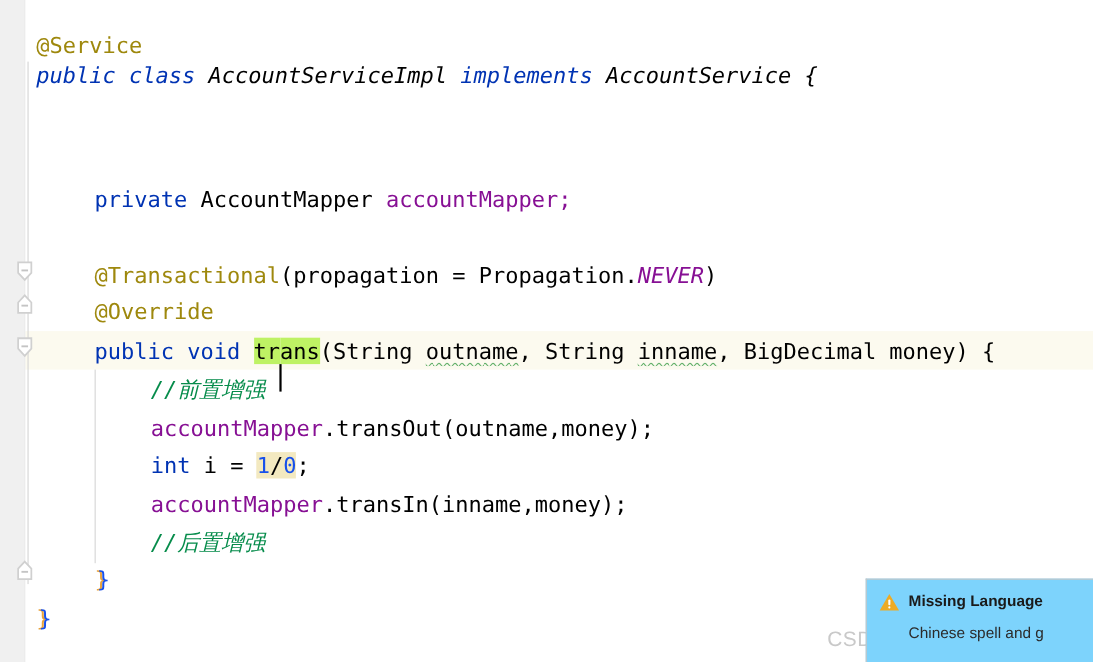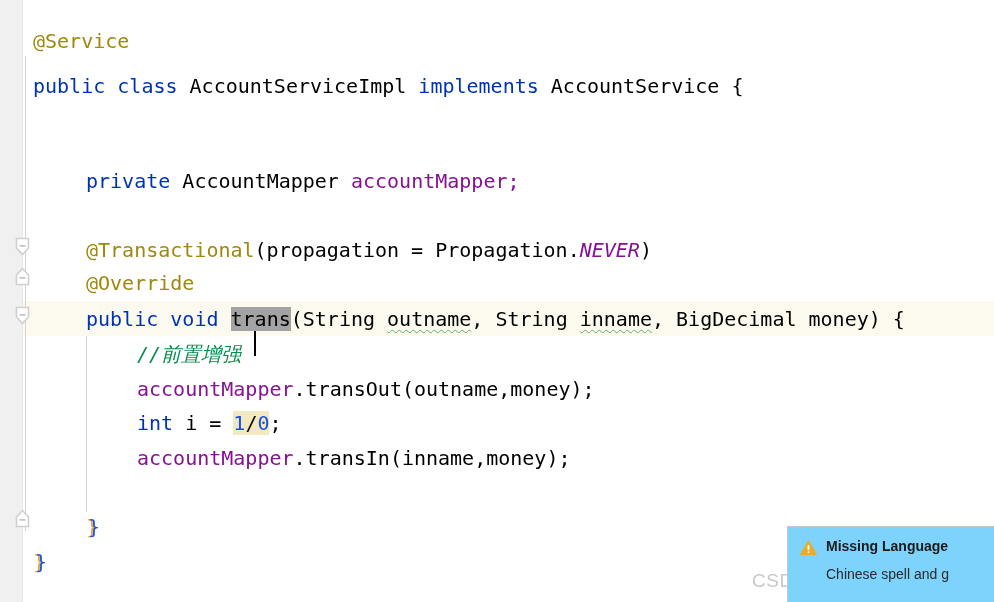--- a/index.html
+++ b/index.html
@@ -95,21 +95,21 @@
   
   .kw       { color: #0033b3; }          
   .anno     { color: #9e880d; }          
   .type     { color: #000000; }
   .field    { color: #871094; }          
   .ident    { color: #000000; }
   .constant { color: #871094; font-style: italic; }  
   .num      { color: #1750eb; }
   .comment  { color: #068c4b; font-style: italic; }
   .method-hl{
-    background: #a3a3a3;
+    background: #bef264;
     color: #000000;
   }
   .brace-1  { color: #000000; }
   .warn-hl  { background: #f3e9c0; }
 
   
   .squiggle-green {
     text-decoration: underline wavy #63b06a;
     text-decoration-thickness: 1px;
     text-underline-offset: 3px;
@@ -233,39 +233,40 @@
     <svg width="17" height="21" viewBox="0 0 17 21" xmlns="http://www.w3.org/2000/svg">
       <path d="M8.5 2.5 L14.5 9 V18.5 H2.5 V9 Z" fill="#ffffff" stroke="#d0d0d0" stroke-width="1.6"></path>
       <rect x="5.5" y="11" width="6" height="1.7" fill="#c4c4c4"></rect>
     </svg>
   </div>
 
   <div class="code-layer">
 
     <div class="line" style="top:24px;"><span class="anno">@Service</span></div>
 
-    <div class="line" style="top:69px;"><span class="kw">public</span><span> </span><span class="kw">class</span><span> </span><span class="type">AccountServiceImpl</span><span> </span><span class="kw">implements</span><span> </span><span class="type">AccountService</span><span> </span><span class="brace-1">{</span></div>
+    <div class="line" style="top:51px;font-style:italic;"><span class="kw">public</span><span> </span><span class="kw">class</span><span> </span><span class="type">AccountServiceImpl</span><span> </span><span class="kw">implements</span><span> </span><span class="type">AccountService</span><span> </span><span class="brace-1">{</span></div>
 
 
     <div class="line" style="top:164px; left:86px;"><span class="kw">private</span><span> </span><span class="type">AccountMapper</span><span> </span><span class="field">accountMapper</span><span class="field">;</span></div>
 
     <div class="line" style="top:233px; left:86px;"><span class="anno">@Transactional</span><span class="ident">(propagation = Propagation.</span><span class="constant">NEVER</span><span class="ident">)</span></div>
 
     <div class="line" style="top:266px; left:86px;"><span class="anno">@Override</span></div>
 
     <div class="line" style="top:302px; left:86px;"><span class="kw">public</span><span> </span><span class="kw">void</span><span> </span><span class="method-hl">tr</span><span class="caret"></span><span class="method-hl">ans</span><span class="ident">(String </span><span class="ident squiggle-green">outname</span><span class="ident">, String </span><span class="ident squiggle-green">inname</span><span class="ident">, BigDecimal money) {</span></div>
 
     <div class="line" style="top:337px; left:137px;"><span class="comment">//前置增强</span></div>
 
     <div class="line" style="top:372px; left:137px;"><span class="field">accountMapper</span><span class="ident">.transOut(outname,money);</span></div>
 
     <div class="line" style="top:406px; left:137px;"><span class="kw">int</span><span class="ident"> i = </span><span class="warn-hl"><span class="num">1</span><span class="ident">/</span><span class="num">0</span></span><span class="ident">;</span></div>
 
     <div class="line" style="top:441px; left:137px;"><span class="field">accountMapper</span><span class="ident">.transIn(inname,money);</span></div>
 
+    <div class="line" style="top:476px; left:137px;"><span class="comment">//后置增强</span></div>
 
     <div class="line" style="top:510px; left:86px;"><span class="stack-brace"><span class="brace-blue b-back">}</span><span class="brace-orange">}</span></span></div>
 
     <div class="line" style="top:545px; left:33px;"><span class="stack-brace"><span class="brace-blue b-back">}</span><span class="brace-orange">}</span></span></div>
 
   </div>
 
   <div class="watermark">CSDN @FBI HackerHarry/岳</div>
 
   <div class="notif">

